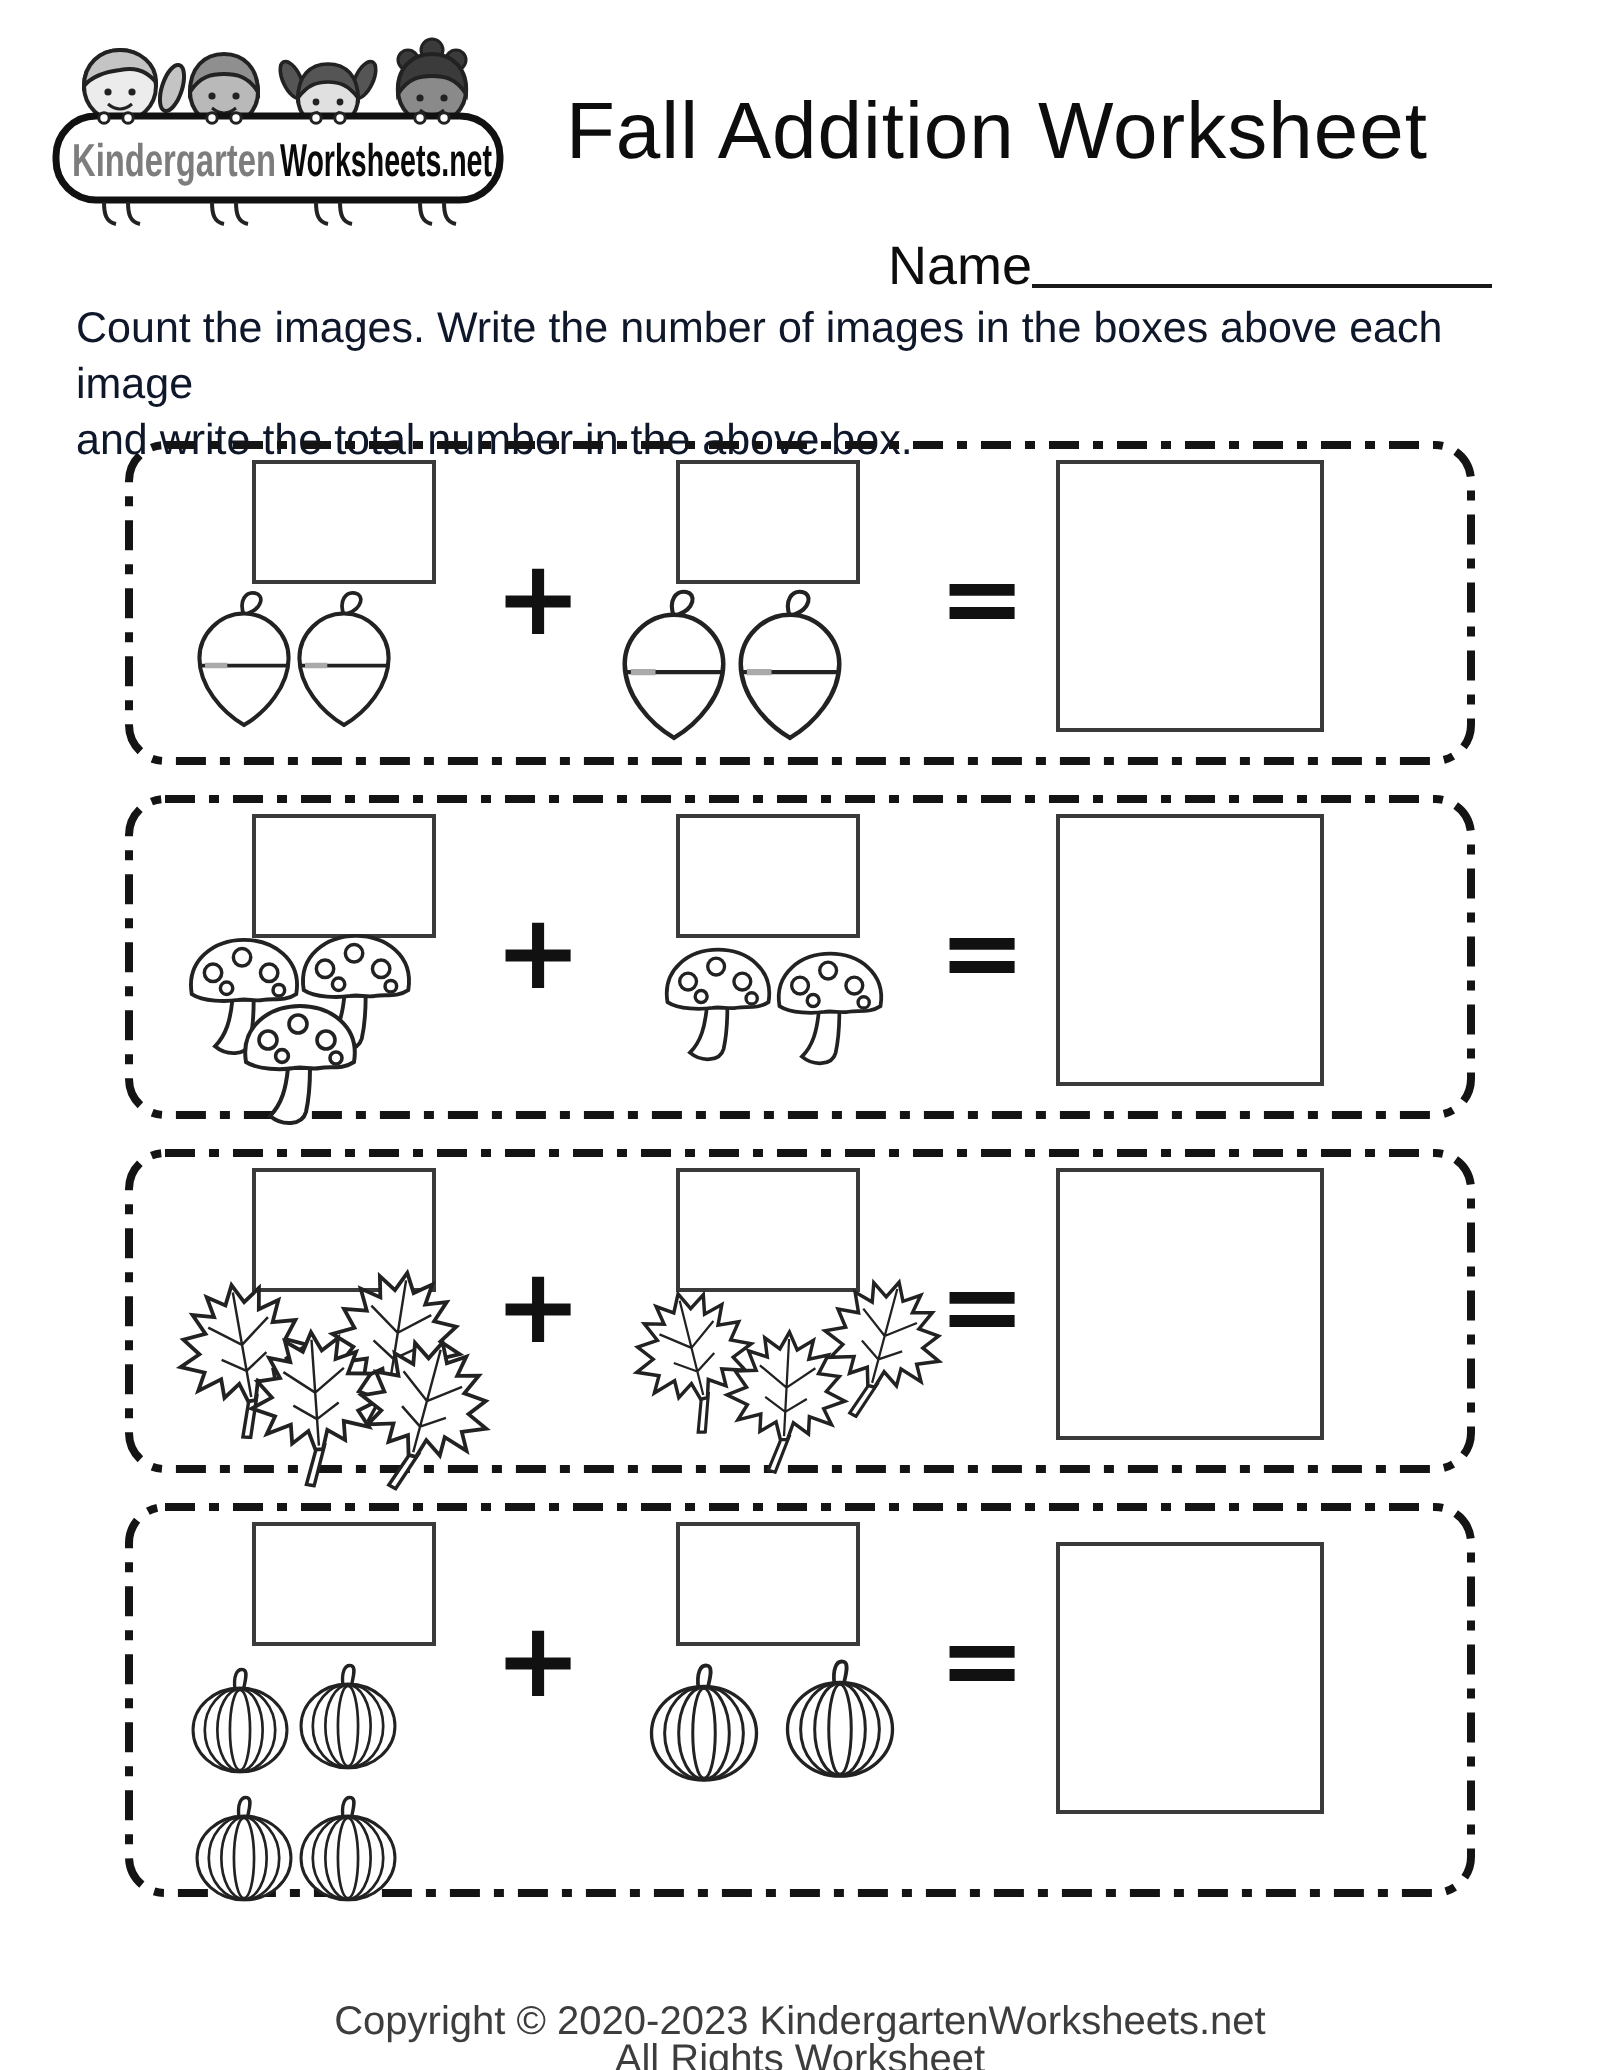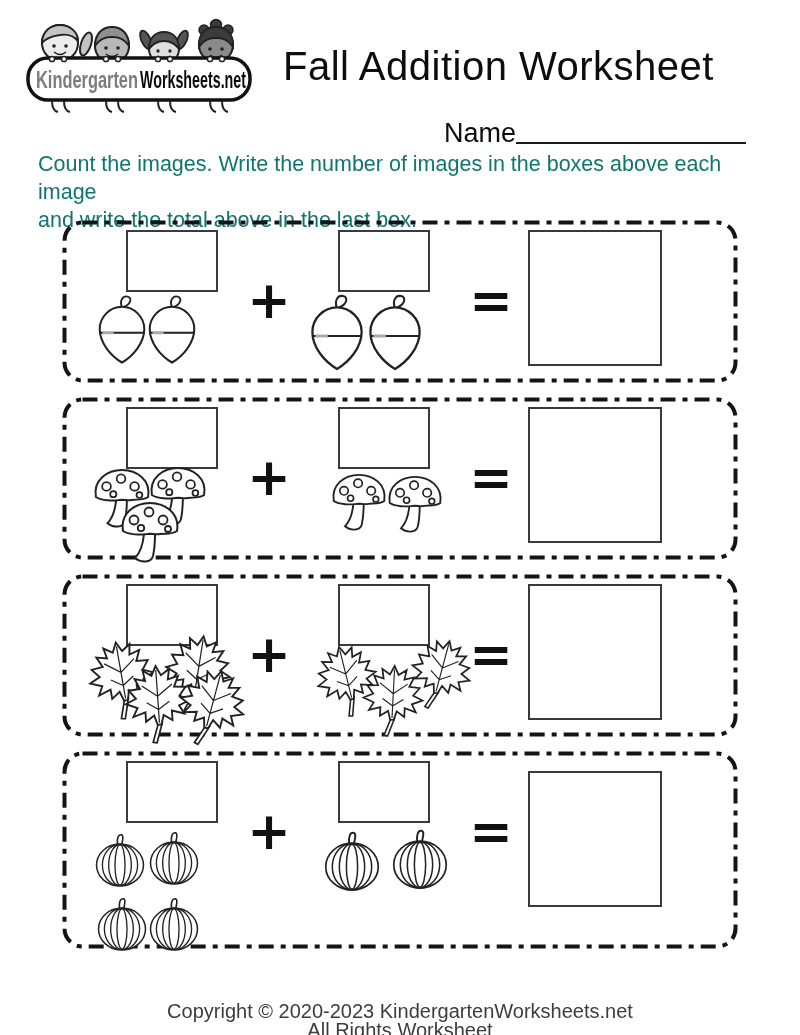--- a/index.html
+++ b/index.html
@@ -8,21 +8,21 @@
 
   
   .logo-svg{position:absolute;left:6px;top:4px;}
   .site-url{position:absolute;left:27px;top:112px;font-size:15.5px;color:#8a8a8a;letter-spacing:.6px;}
   .title{position:absolute;left:283px;top:44px;margin:0;font-size:40px;font-weight:400;
          letter-spacing:.5px;color:#0d0d0d;}
   .name-row{position:absolute;left:444px;top:118px;display:flex;align-items:flex-start;}
   .name-label{font-size:27px;color:#0d0d0d;}
   .name-line{display:inline-block;width:230px;height:24px;border-bottom:2.5px solid #1a1a1a;}
   .instructions{position:absolute;left:38px;top:150px;width:740px;margin:0;
-                font-size:21.5px;line-height:28px;color:#0f766e;}
+                font-size:21.5px;line-height:28px;color:#0f172a;}
 
   
   .rows{position:absolute;left:62px;top:220px;width:676px;}
   .row{position:relative;width:676px;height:163px;margin-bottom:14px;}
   .row:nth-child(4){height:198px;}
   .row-border{position:absolute;left:0;top:0;width:100%;height:100%;}
   .row-border rect{stroke:#141414;stroke-width:4;stroke-dasharray:15 7 5 7;}
 
   .box{position:absolute;border:2px solid #3a3a3a;background:#fff;box-sizing:border-box;}
   .box-l{left:64px;top:10px;width:92px;height:62px;}
@@ -193,21 +193,21 @@
 
   <h1 class="title">Fall Addition Worksheet</h1>
 
   <div class="name-row">
     <span class="name-label">Name</span>
     <span class="name-line"></span>
   </div>
 
   <p class="instructions">
     <span>Count the images. Write the number of images in the boxes above each image</span><br>
-    <span>and write the total above in the last box.</span>
+    <span>and write the total number in the above box.</span>
   </p>
 
   <div class="rows">
       <div class="row r-acorn">
     <svg class="row-border">
       <rect x="2.5" y="2.5" rx="18" ry="18" fill="none" width="671" height="158"></rect>
     </svg>
     <div class="box box-l"></div>
     <div class="box box-r"></div>
     <div class="box box-big"></div>

